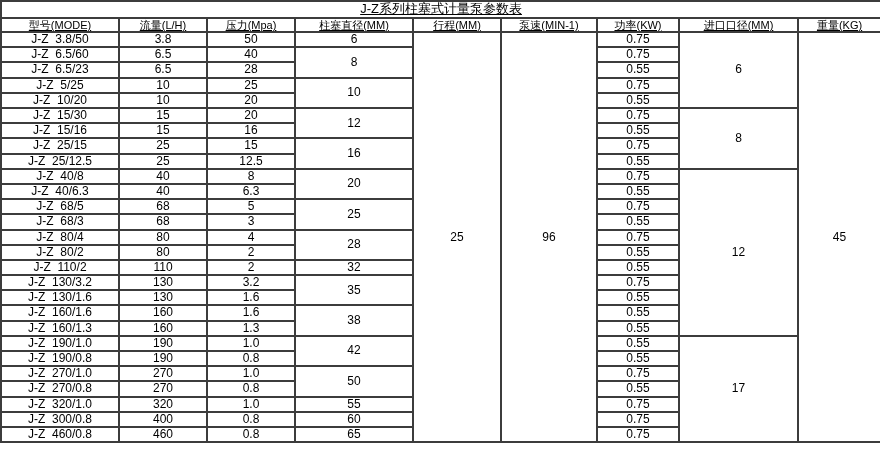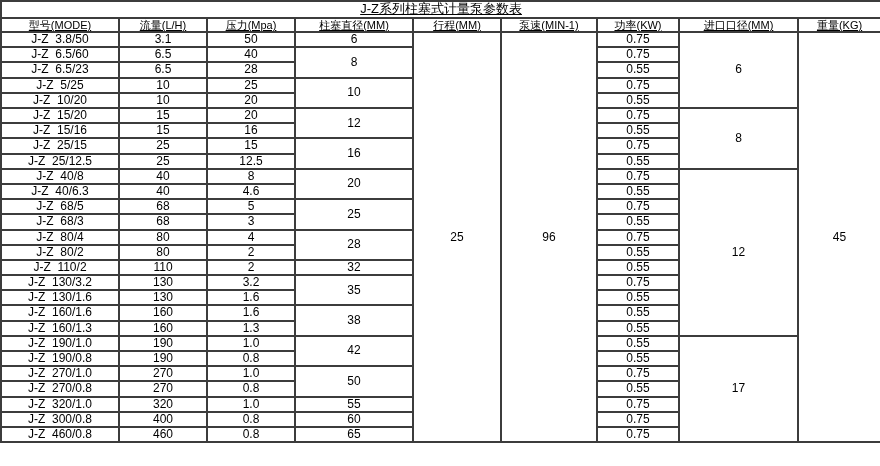--- a/index.html
+++ b/index.html
@@ -64,21 +64,21 @@
       <th>行程(MM)</th>
       <th>泵速(MIN-1)</th>
       <th>功率(KW)</th>
       <th>进口口径(MM)</th>
       <th>重量(KG)</th>
     </tr>
   </thead>
   <tbody class="data-body">
       <tr>
         <td>J-Z  3.8/50</td>
-        <td>3.1</td>
+        <td>3.8</td>
         <td>50</td>
         <td>6</td>
         <td rowspan="27">25</td>
         <td rowspan="27">96</td>
         <td>0.75</td>
         <td rowspan="5">6</td>
         <td rowspan="27">45</td>
       </tr>
       <tr>
         <td>J-Z  6.5/60</td>
@@ -100,21 +100,21 @@
         <td rowspan="2">10</td>
         <td>0.75</td>
       </tr>
       <tr>
         <td>J-Z  10/20</td>
         <td>10</td>
         <td>20</td>
         <td>0.55</td>
       </tr>
       <tr>
-        <td>J-Z  15/20</td>
+        <td>J-Z  15/30</td>
         <td>15</td>
         <td>20</td>
         <td rowspan="2">12</td>
         <td>0.75</td>
         <td rowspan="4">8</td>
       </tr>
       <tr>
         <td>J-Z  15/16</td>
         <td>15</td>
         <td>16</td>
@@ -137,21 +137,21 @@
         <td>J-Z  40/8</td>
         <td>40</td>
         <td>8</td>
         <td rowspan="2">20</td>
         <td>0.75</td>
         <td rowspan="11">12</td>
       </tr>
       <tr>
         <td>J-Z  40/6.3</td>
         <td>40</td>
-        <td>4.6</td>
+        <td>6.3</td>
         <td>0.55</td>
       </tr>
       <tr>
         <td>J-Z  68/5</td>
         <td>68</td>
         <td>5</td>
         <td rowspan="2">25</td>
         <td>0.75</td>
       </tr>
       <tr>

